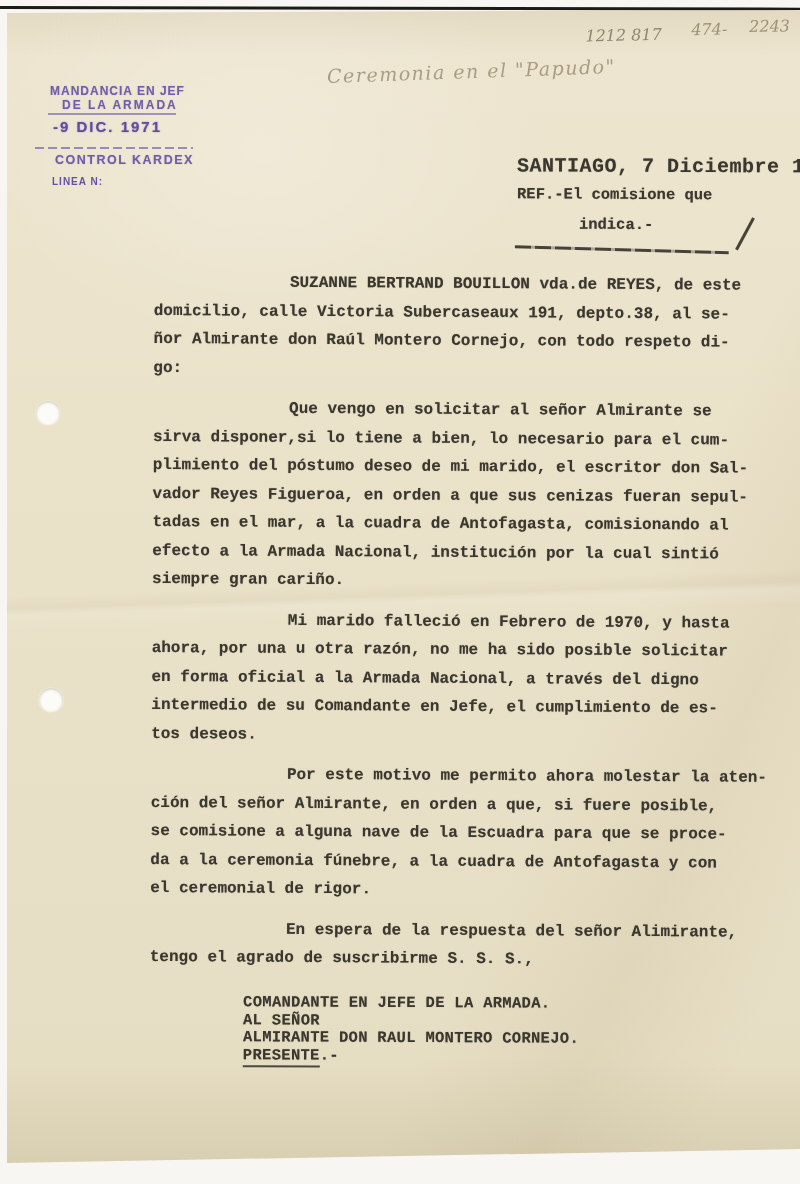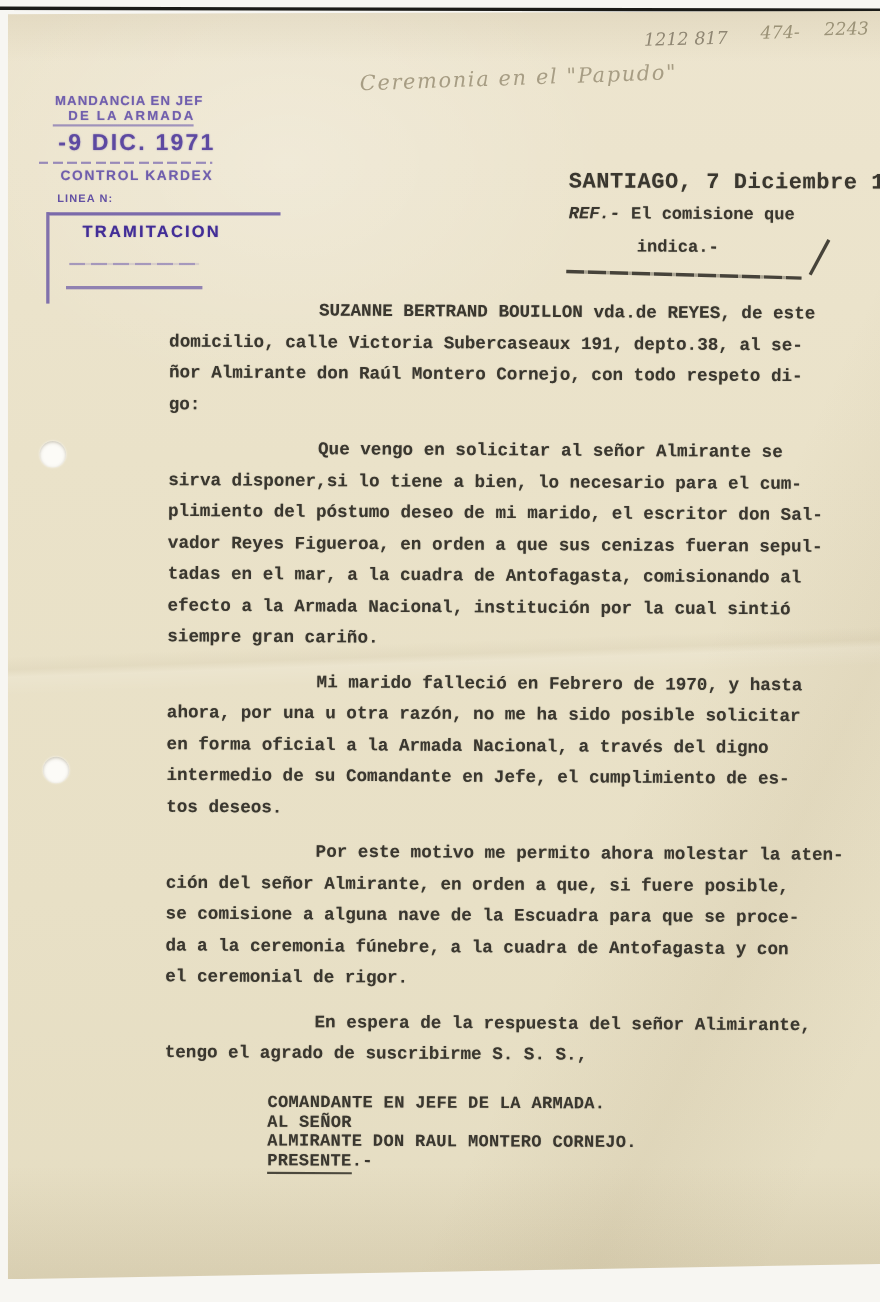--- a/index.html
+++ b/index.html
@@ -53,21 +53,21 @@
 
   
   .stamp{
     position:absolute;left:24px;top:64px;width:240px;height:210px;
     color:#5b44a4;font-family:"Liberation Sans", sans-serif;
   }
   .stamp .s-abs{position:absolute;white-space:nowrap;}
   .s-office1{left:19px;top:10px;font-size:12px;font-weight:bold;letter-spacing:1px;color:rgba(95,76,168,0.78);text-shadow:0 0 1px rgba(95,76,168,0.5);text-align:center;}
   .s-office2{left:31px;top:24px;font-size:12px;font-weight:bold;letter-spacing:2px;color:rgba(95,76,168,0.78);text-shadow:0 0 1px rgba(95,76,168,0.5);}
   .s-officeline{left:17px;top:39px;width:128px;height:2px;background:rgba(95,76,168,0.55);}
-  .s-date{left:22px;top:44px;font-size:21px;font-weight:bold;letter-spacing:2px;color:rgba(84,64,158,0.88);text-shadow:0 0 1.5px rgba(84,64,158,0.6);}
+  .s-date{left:22px;top:44px;font-size:15px;font-weight:bold;letter-spacing:2px;color:rgba(84,64,158,0.88);text-shadow:0 0 1.5px rgba(84,64,158,0.6);}
   .s-dateline{left:4px;top:73px;width:158px;height:2px;background:repeating-linear-gradient(90deg, rgba(95,76,168,0.6) 0 9px, rgba(95,76,168,0) 9px 13px);}
   .s-control{left:24px;top:79px;font-size:12.5px;font-weight:bold;letter-spacing:1.5px;color:rgba(95,76,168,0.8);text-shadow:0 0 1px rgba(95,76,168,0.5);}
   .s-linea{left:21px;top:102px;font-size:10px;font-weight:bold;letter-spacing:1px;color:rgba(84,64,158,0.9);}
   .s-box{
     position:absolute;left:11px;top:119px;width:210px;height:80px;
     border-top:3px solid rgba(84,64,158,0.75);
     border-left:3px solid rgba(84,64,158,0.7);
   }
   .s-boxlabel{left:30px;top:6px;font-size:15px;font-weight:bold;letter-spacing:2px;color:rgba(62,41,150,0.95);text-shadow:0 0 1px rgba(62,41,150,0.6);}
   .s-rule1{left:18px;top:43px;width:118px;height:2px;background:repeating-linear-gradient(90deg, rgba(95,76,168,0.5) 0 14px, rgba(95,76,168,0.15) 14px 20px);}
@@ -77,21 +77,21 @@
   .tw{color:#3a372f;text-shadow:0 0 1px rgba(58,55,47,0.45);}
   .dateline{
     position:absolute;left:510px;top:126px;font-size:20px;font-weight:bold;
     letter-spacing:0.5px;transform:rotate(0.2deg);white-space:nowrap;margin-top:19px;
   }
   .ref{
     position:absolute;left:510px;top:176px;font-size:15.5px;font-weight:bold;
     transform:rotate(0.3deg);width:260px;
   }
   .ref-line1{white-space:nowrap;}
-  .ref-label{margin-right:10px;font-style:italic;}
+  .ref-label{}
   .ref-line2{margin-left:62px;margin-top:12px;}
   .ref-underline{
     position:absolute;left:-2px;top:60px;width:214px;height:2.5px;
     background:repeating-linear-gradient(90deg, rgba(52,49,42,0.9) 0 16px, rgba(52,49,42,0.35) 16px 20px);
     transform:rotate(1.3deg);transform-origin:left top;
   }
   .ref-slash{
     position:absolute;left:216px;top:28px;height:36px;width:2px;
     border-right:3px solid rgba(52,49,42,0.9);
     transform:rotate(28deg);transform-origin:bottom right;
@@ -131,25 +131,20 @@
   <div class="handwritten-note">Ceremonia en el "Papudo"</div>
 
   <div class="stamp">
     <div class="s-abs s-office1">MANDANCIA EN JEF</div>
     <div class="s-abs s-office2">DE LA ARMADA</div>
     <div class="s-abs s-officeline"></div>
     <div class="s-abs s-date">-9 DIC. 1971</div>
     <div class="s-abs s-dateline"></div>
     <div class="s-abs s-control">CONTROL KARDEX</div>
     <div class="s-abs s-linea">LINEA N:</div>
-    <div class="s-box">
-      <div class="s-abs s-boxlabel">TRAMITACION</div>
-      <div class="s-abs s-rule1"></div>
-      <div class="s-abs s-rule2"></div>
-    </div>
   </div>
 
   <div class="dateline tw">SANTIAGO, 7 Diciembre 1971.</div>
 
   <div class="ref tw">
     <div class="ref-line1">
       <span class="ref-label">REF.-</span><span>El comisione que</span>
     </div>
     <div class="ref-line2">indica.-</div>
     <div class="ref-underline"></div>

